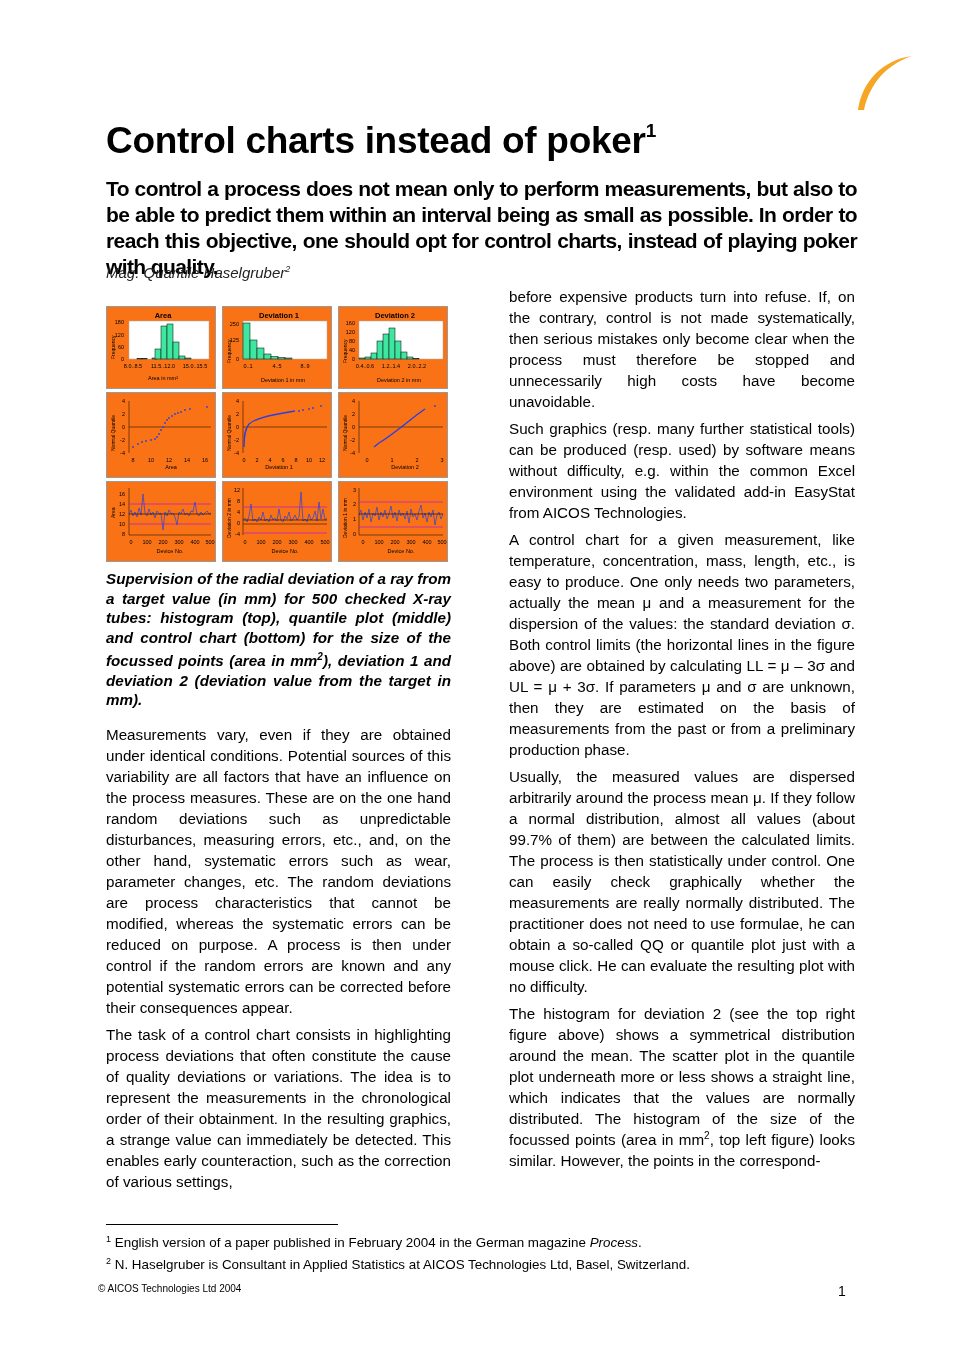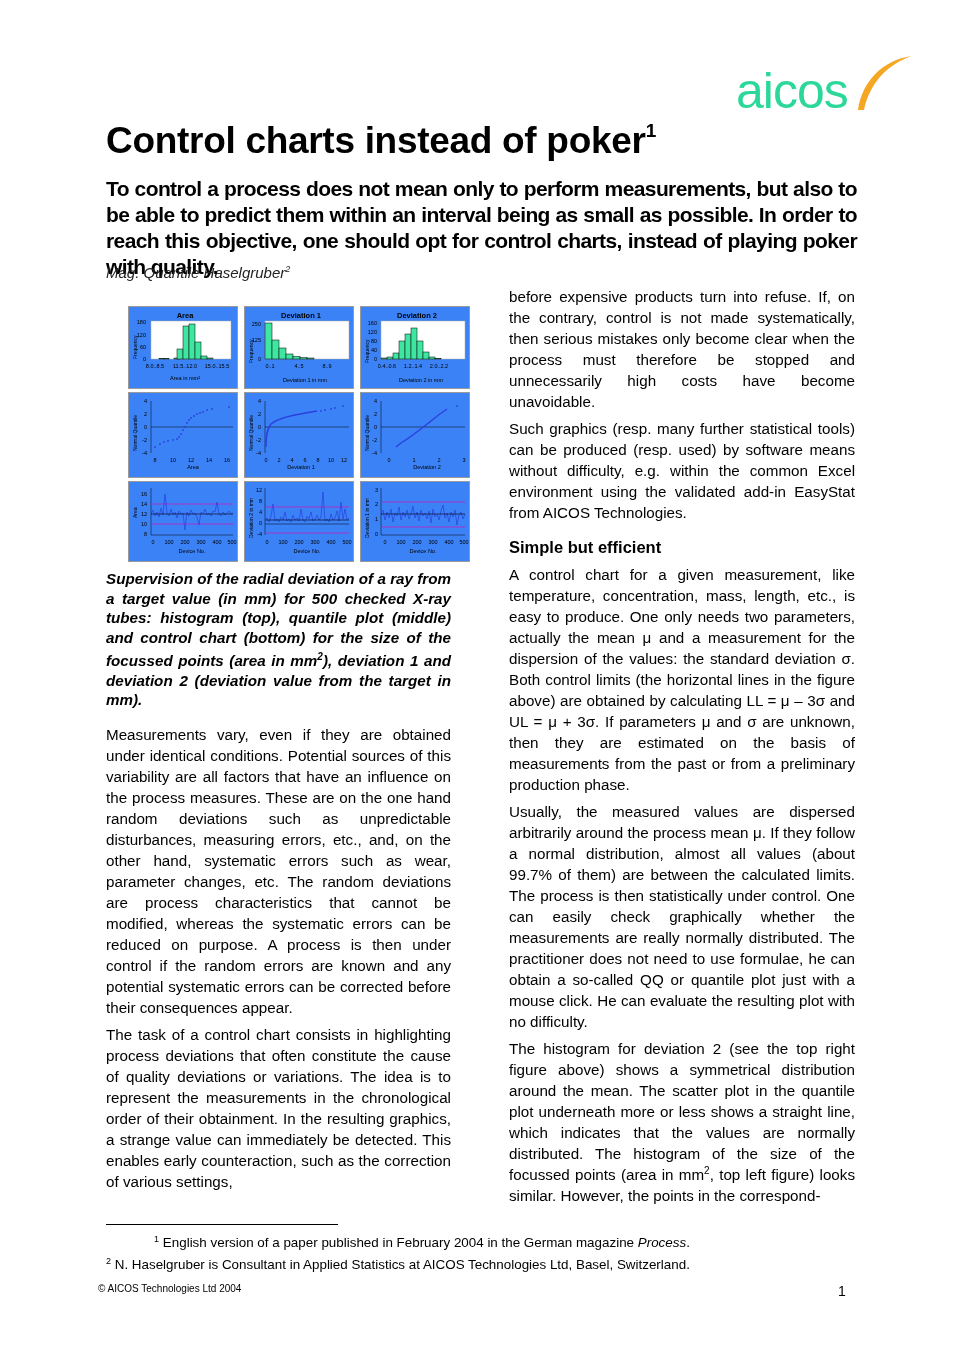--- a/index.html
+++ b/index.html
@@ -6,41 +6,40 @@
   body { width: 960px; height: 1359px; position: relative; overflow: hidden; color: #000; font-family: "Liberation Sans", sans-serif; }
   .logo { position: absolute; left: 736px; top: 52px; width: 190px; height: 70px; }
   .logo-text { position: absolute; left: 0; top: 14px; font-family: "Liberation Sans", sans-serif; font-size: 50px; color: #2bd89a; letter-spacing: -1px; line-height: 1; font-weight: normal; }
   .logo svg { position: absolute; left: 118px; top: 0; }
   .title { position: absolute; left: 106px; top: 120px; font-size: 37px; font-weight: bold; letter-spacing: -0.3px; white-space: nowrap; }
   .title sup { font-size: 19px; vertical-align: 16px; }
   .lead { position: absolute; left: 106px; top: 176px; width: 751px; font-size: 21px; font-weight: bold; line-height: 26px; text-align: justify; letter-spacing: -0.6px; }
   .author { position: absolute; left: 106px; top: 264px; font-size: 15px; font-style: italic; color: #222; }
   .author sup { font-size: 9px; }
   .fig { position: absolute; left: 106px; top: 306px; width: 343px; height: 256px; }
-  .panel { position: absolute; width: 110px; border: 1px solid #9a9a9a; background: #3b82f6; box-sizing: border-box; margin-left: 22px; }
+  .panel { position: absolute; width: 110px; border: 1px solid #9a9a9a; background: #f97316; box-sizing: border-box; }
   .panel svg { display: block; }
   .caption { position: absolute; left: 106px; top: 569px; width: 345px; font-size: 15.2px; font-weight: bold; font-style: italic; line-height: 19.5px; text-align: justify; }
   .caption sup { font-size: 10px; }
   .col { position: absolute; font-size: 15.2px; line-height: 21px; text-align: justify; }
   .col p { margin: 0 0 6px 0; }
   .col-left { left: 106px; top: 724px; width: 345px; }
   .col-right { left: 509px; top: 286px; width: 346px; }
   .section-h { font-size: 16.5px; font-weight: bold; margin: 14px 0 6px 0; }
   .col sup { font-size: 10px; line-height: 0; }
   .fn-rule { position: absolute; left: 106px; top: 1224px; width: 232px; height: 1px; background: #000; }
-  .footnotes { position: absolute; left: 106px; top: 1230px; font-size: 13.4px; line-height: 19px; text-align: right; }
+  .footnotes { position: absolute; left: 106px; top: 1230px; font-size: 13.4px; line-height: 19px; }
   .footnotes sup { font-size: 9px; }
   .footer-left { position: absolute; left: 98px; top: 1283px; font-size: 10px; }
   .footer-right { position: absolute; left: 838px; top: 1283px; font-size: 14px; }
 </style>
 </head>
 <body>
 
 <div class="logo">
-  <span class="logo-text">aicos</span>
   <svg width="60" height="60" viewBox="0 0 60 60">
     <path d="M4 58 C 8 30, 28 8, 58 4 C 34 12, 16 30, 10 58 Z" fill="#f5a623"></path>
   </svg>
 </div>
 
 <div class="title"><span>Control charts instead of poker</span><sup>1</sup></div>
 
 <div class="lead">To control a process does not mean only to perform measurements, but also to be able to predict them within an interval being as small as possible. In order to reach this objective, one should opt for control charts, instead of playing poker with quality.</div>
 
 <div class="author"><span>Mag. Quantile Haselgruber</span><sup>2</sup></div>
@@ -292,21 +291,20 @@
 <div class="caption"><span>Supervision of the radial deviation of a ray from a target value (in mm) for 500 checked X-ray tubes: histogram (top), quantile plot (middle) and control chart (bottom) for the size of the focussed points (area in mm</span><sup>2</sup><span>), deviation 1 and deviation 2 (deviation value from the target in mm).</span></div>
 
 <div class="col col-left">
   <p>Measurements vary, even if they are obtained under identical conditions. Potential sources of this variability are all factors that have an influence on the process measures. These are on the one hand random deviations such as unpredictable disturbances, measuring errors, etc., and, on the other hand, systematic errors such as wear, parameter changes, etc. The random deviations are process characteristics that cannot be modified, whereas the systematic errors can be reduced on purpose. A process is then under control if the random errors are known and any potential systematic errors can be corrected before their consequences appear.</p>
   <p>The task of a control chart consists in highlighting process deviations that often constitute the cause of quality deviations or variations. The idea is to represent the measurements in the chronological order of their obtainment. In the resulting graphics, a strange value can immediately be detected. This enables early counteraction, such as the correction of various settings,</p>
 </div>
 
 <div class="col col-right">
   <p>before expensive products turn into refuse. If, on the contrary, control is not made systematically, then serious mistakes only become clear when the process must therefore be stopped and unnecessarily high costs have become unavoidable.</p>
   <p>Such graphics (resp. many further statistical tools) can be produced (resp. used) by software means without difficulty, e.g. within the common Excel environment using the validated add-in EasyStat from AICOS Technologies.</p>
-  <div class="section-h">Simple but efficient</div>
   <p>A control chart for a given measurement, like temperature, concentration, mass, length, etc., is easy to produce. One only needs two parameters, actually the mean μ and a measurement for the dispersion of the values: the standard deviation σ. Both control limits (the horizontal lines in the figure above) are obtained by calculating LL = μ – 3σ and UL = μ + 3σ. If parameters μ and σ are unknown, then they are estimated on the basis of measurements from the past or from a preliminary production phase.</p>
   <p>Usually, the measured values are dispersed arbitrarily around the process mean μ. If they follow a normal distribution, almost all values (about 99.7% of them) are between the calculated limits. The process is then statistically under control. One can easily check graphically whether the measurements are really normally distributed. The practitioner does not need to use formulae, he can obtain a so-called QQ or quantile plot just with a mouse click. He can evaluate the resulting plot with no difficulty.</p>
   <p><span>The histogram for deviation 2 (see the top right figure above) shows a symmetrical distribution around the mean. The scatter plot in the quantile plot underneath more or less shows a straight line, which indicates that the values are normally distributed. The histogram of the size of the focussed points (area in mm</span><sup>2</sup><span>, top left figure) looks similar. However, the points in the correspond-</span></p>
 </div>
 
 <div class="fn-rule"></div>
 <div class="footnotes">
   <div><sup>1</sup> <span>English version of a paper published in February 2004 in the German magazine </span><i>Process</i><span>.</span></div>
   <div><sup>2</sup> <span>N. Haselgruber is Consultant in Applied Statistics at AICOS Technologies Ltd, Basel, Switzerland.</span></div>
 </div>

